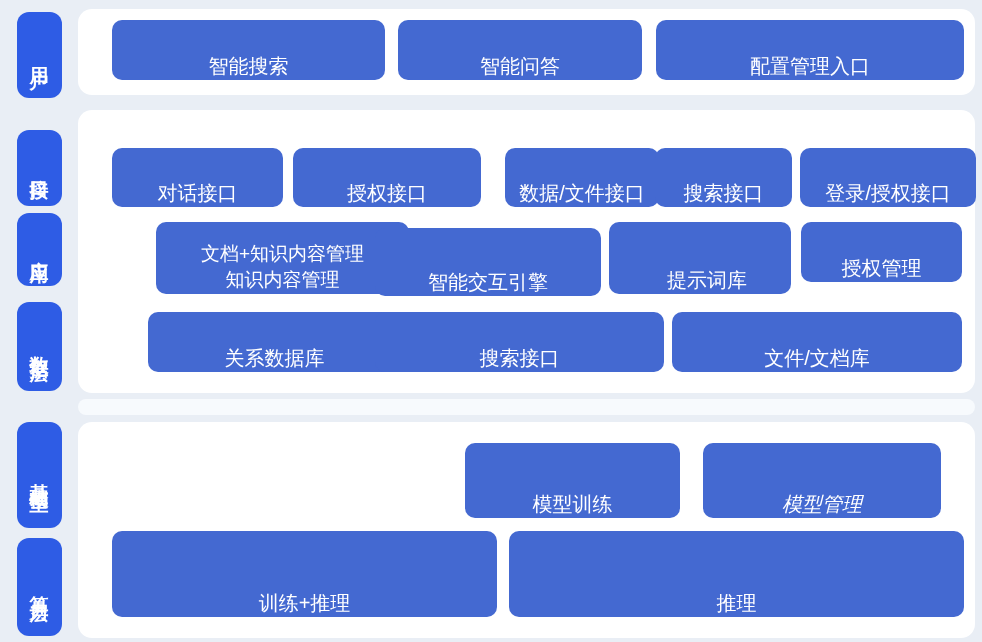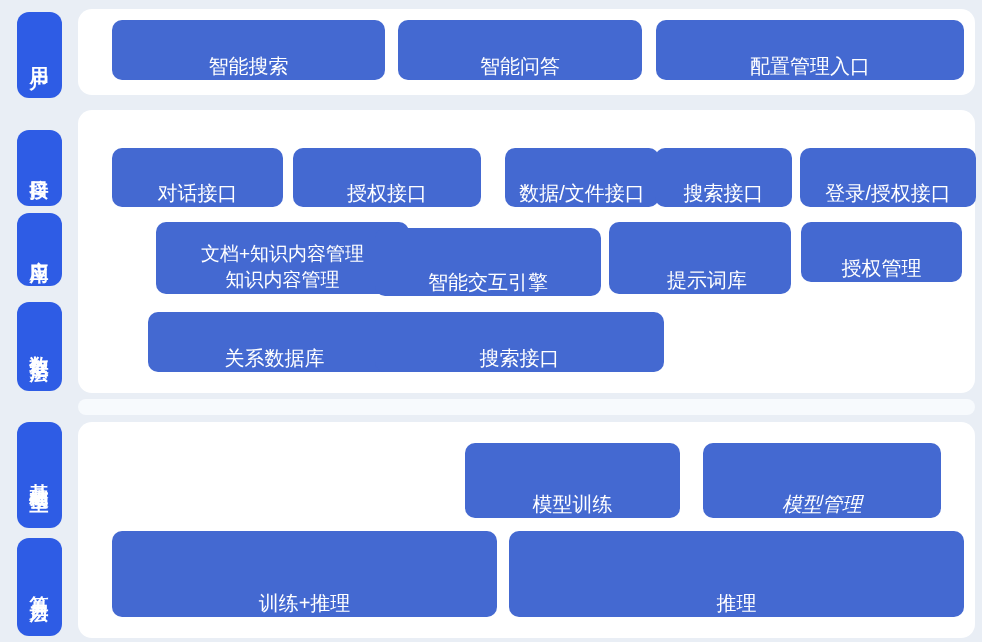--- a/index.html
+++ b/index.html
@@ -111,20 +111,23 @@
   <div class="box" style="left:801px;top:222px;width:161px;height:60px;">
     <span>授权管理</span>
   </div>
 
   <div class="box" style="left:112px;top:312px;width:253px;height:60px;margin-left:36px;">
     <span>关系数据库</span>
   </div>
   <div class="box" style="left:375px;top:312px;width:289px;height:60px;">
     <span>搜索接口</span>
   </div>
+  <div class="box" style="left:672px;top:312px;width:290px;height:60px;">
+    <span>文件/文档库</span>
+  </div>
 
   <div class="box" style="left:465px;top:443px;width:215px;height:75px;">
     <span>模型训练</span>
   </div>
   <div class="box" style="left:703px;top:443px;width:238px;height:75px;font-style:italic;">
     <span>模型管理</span>
   </div>
 
   <div class="box" style="left:112px;top:531px;width:385px;height:86px;">
     <span>训练+推理</span>

